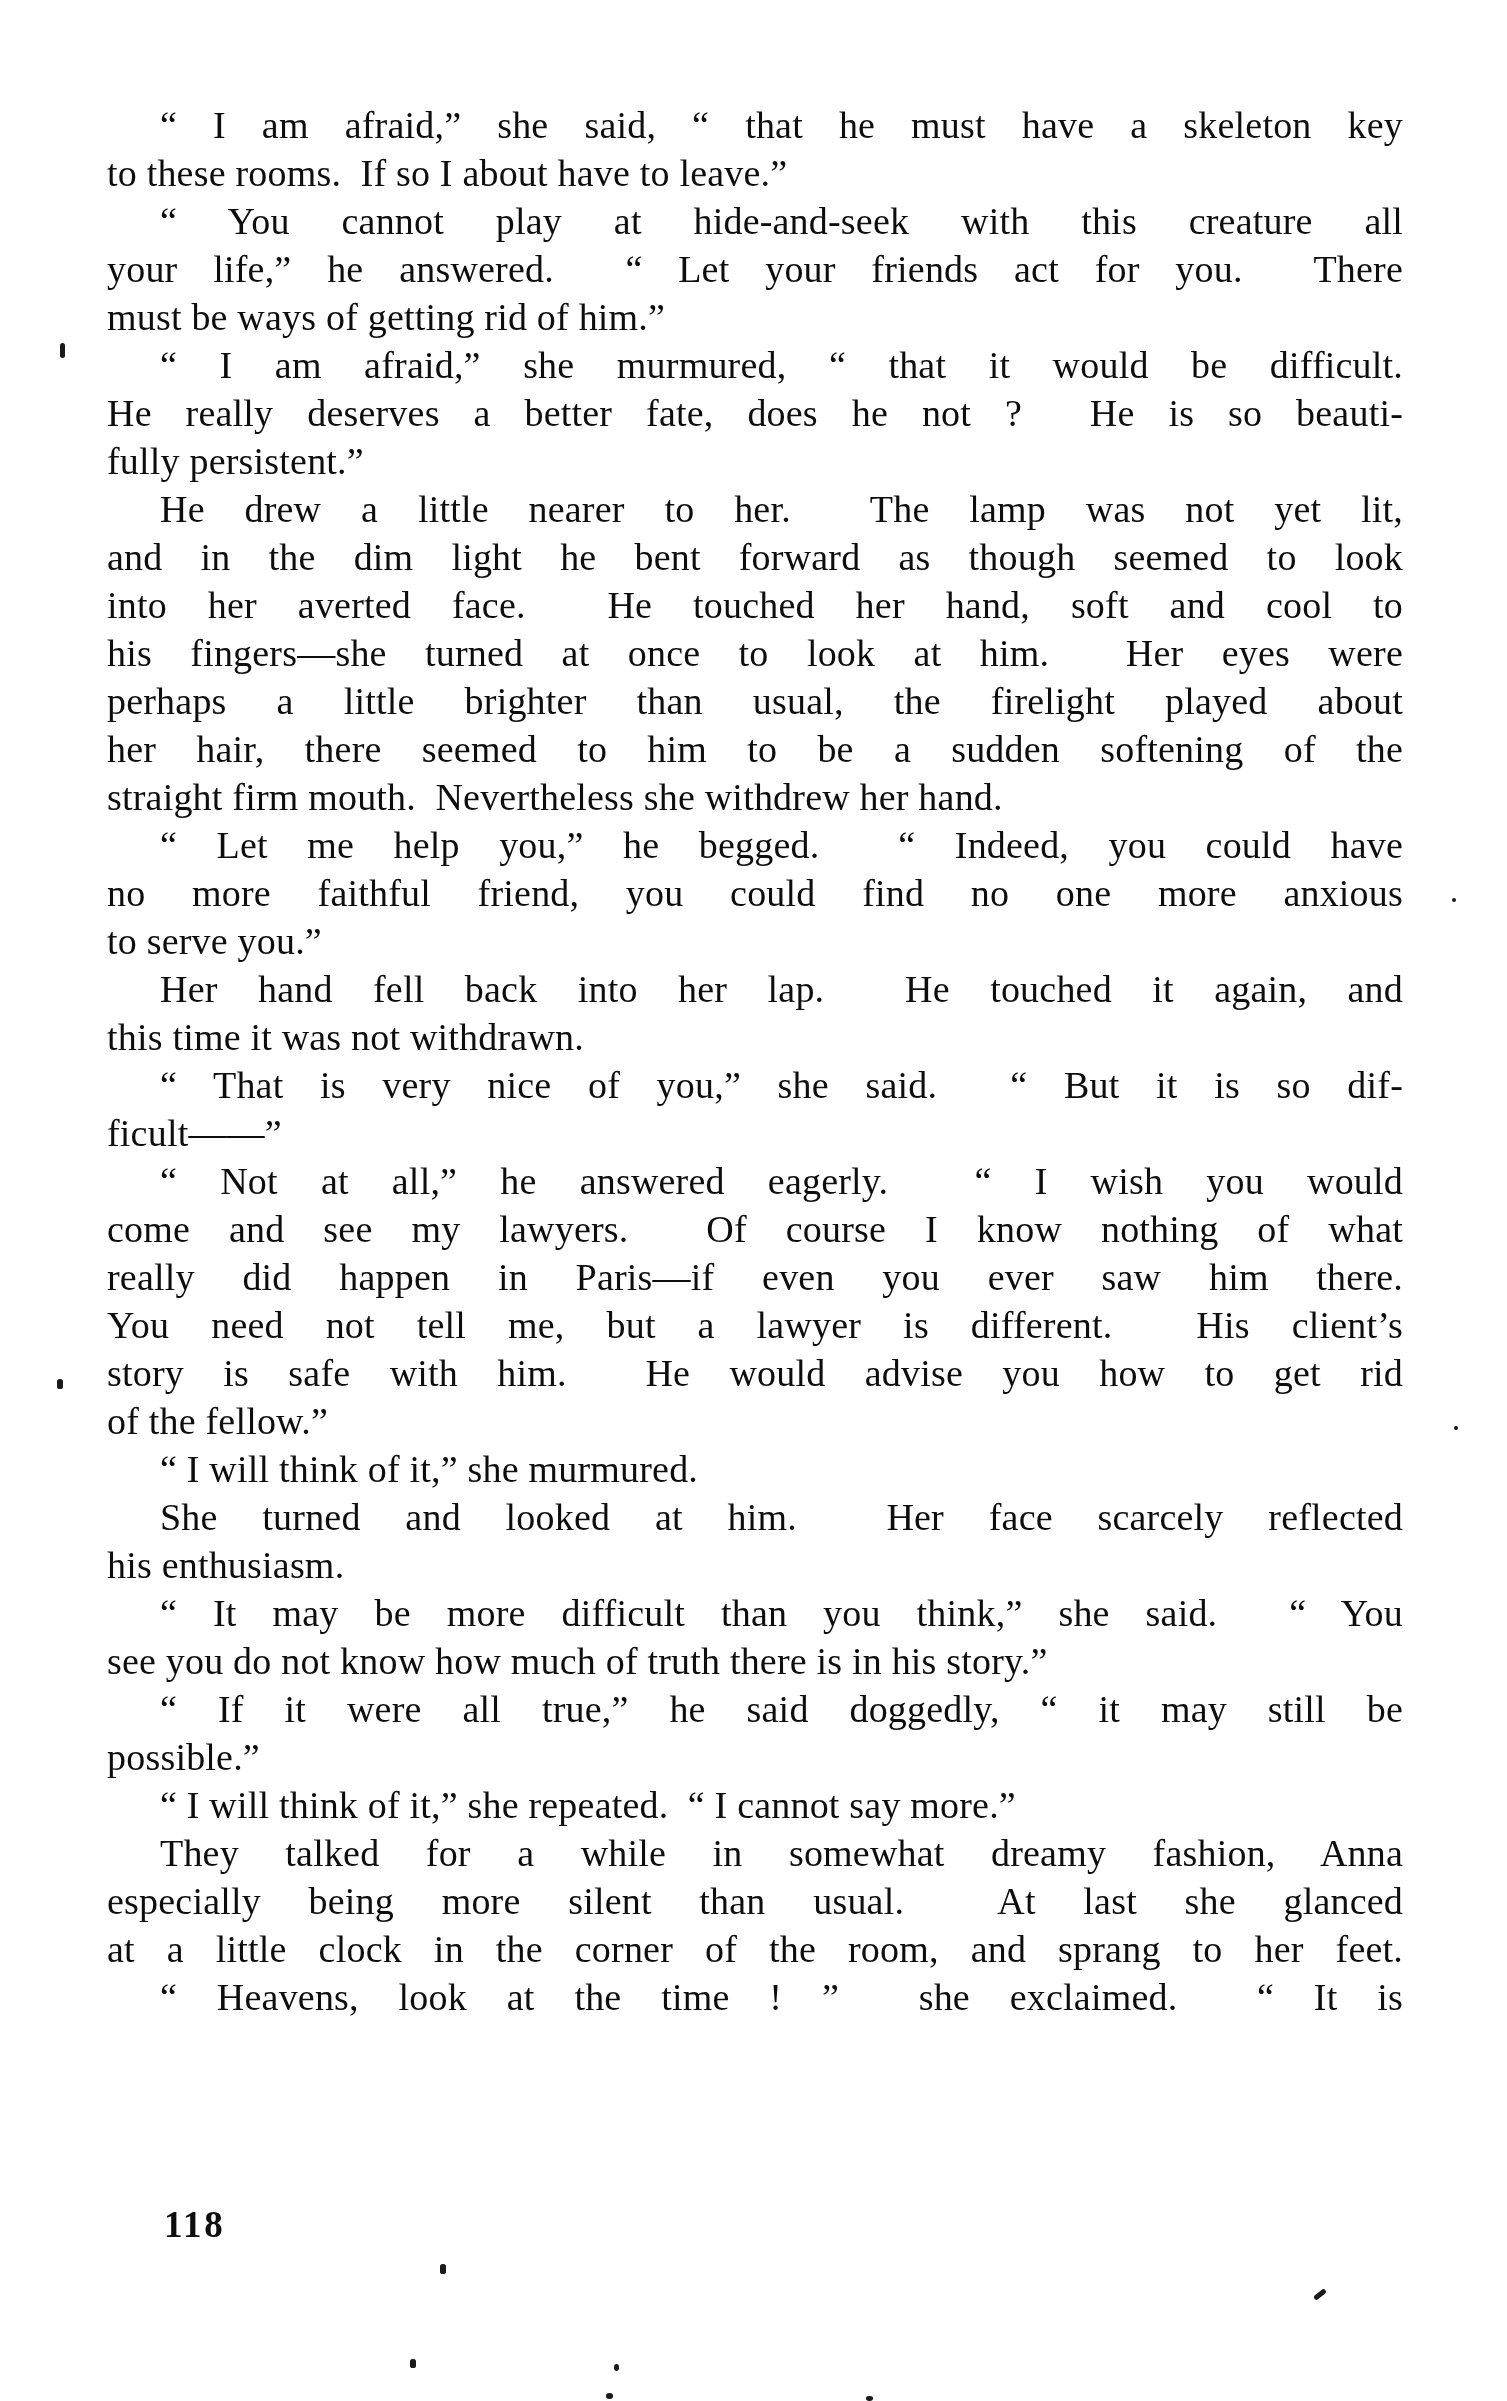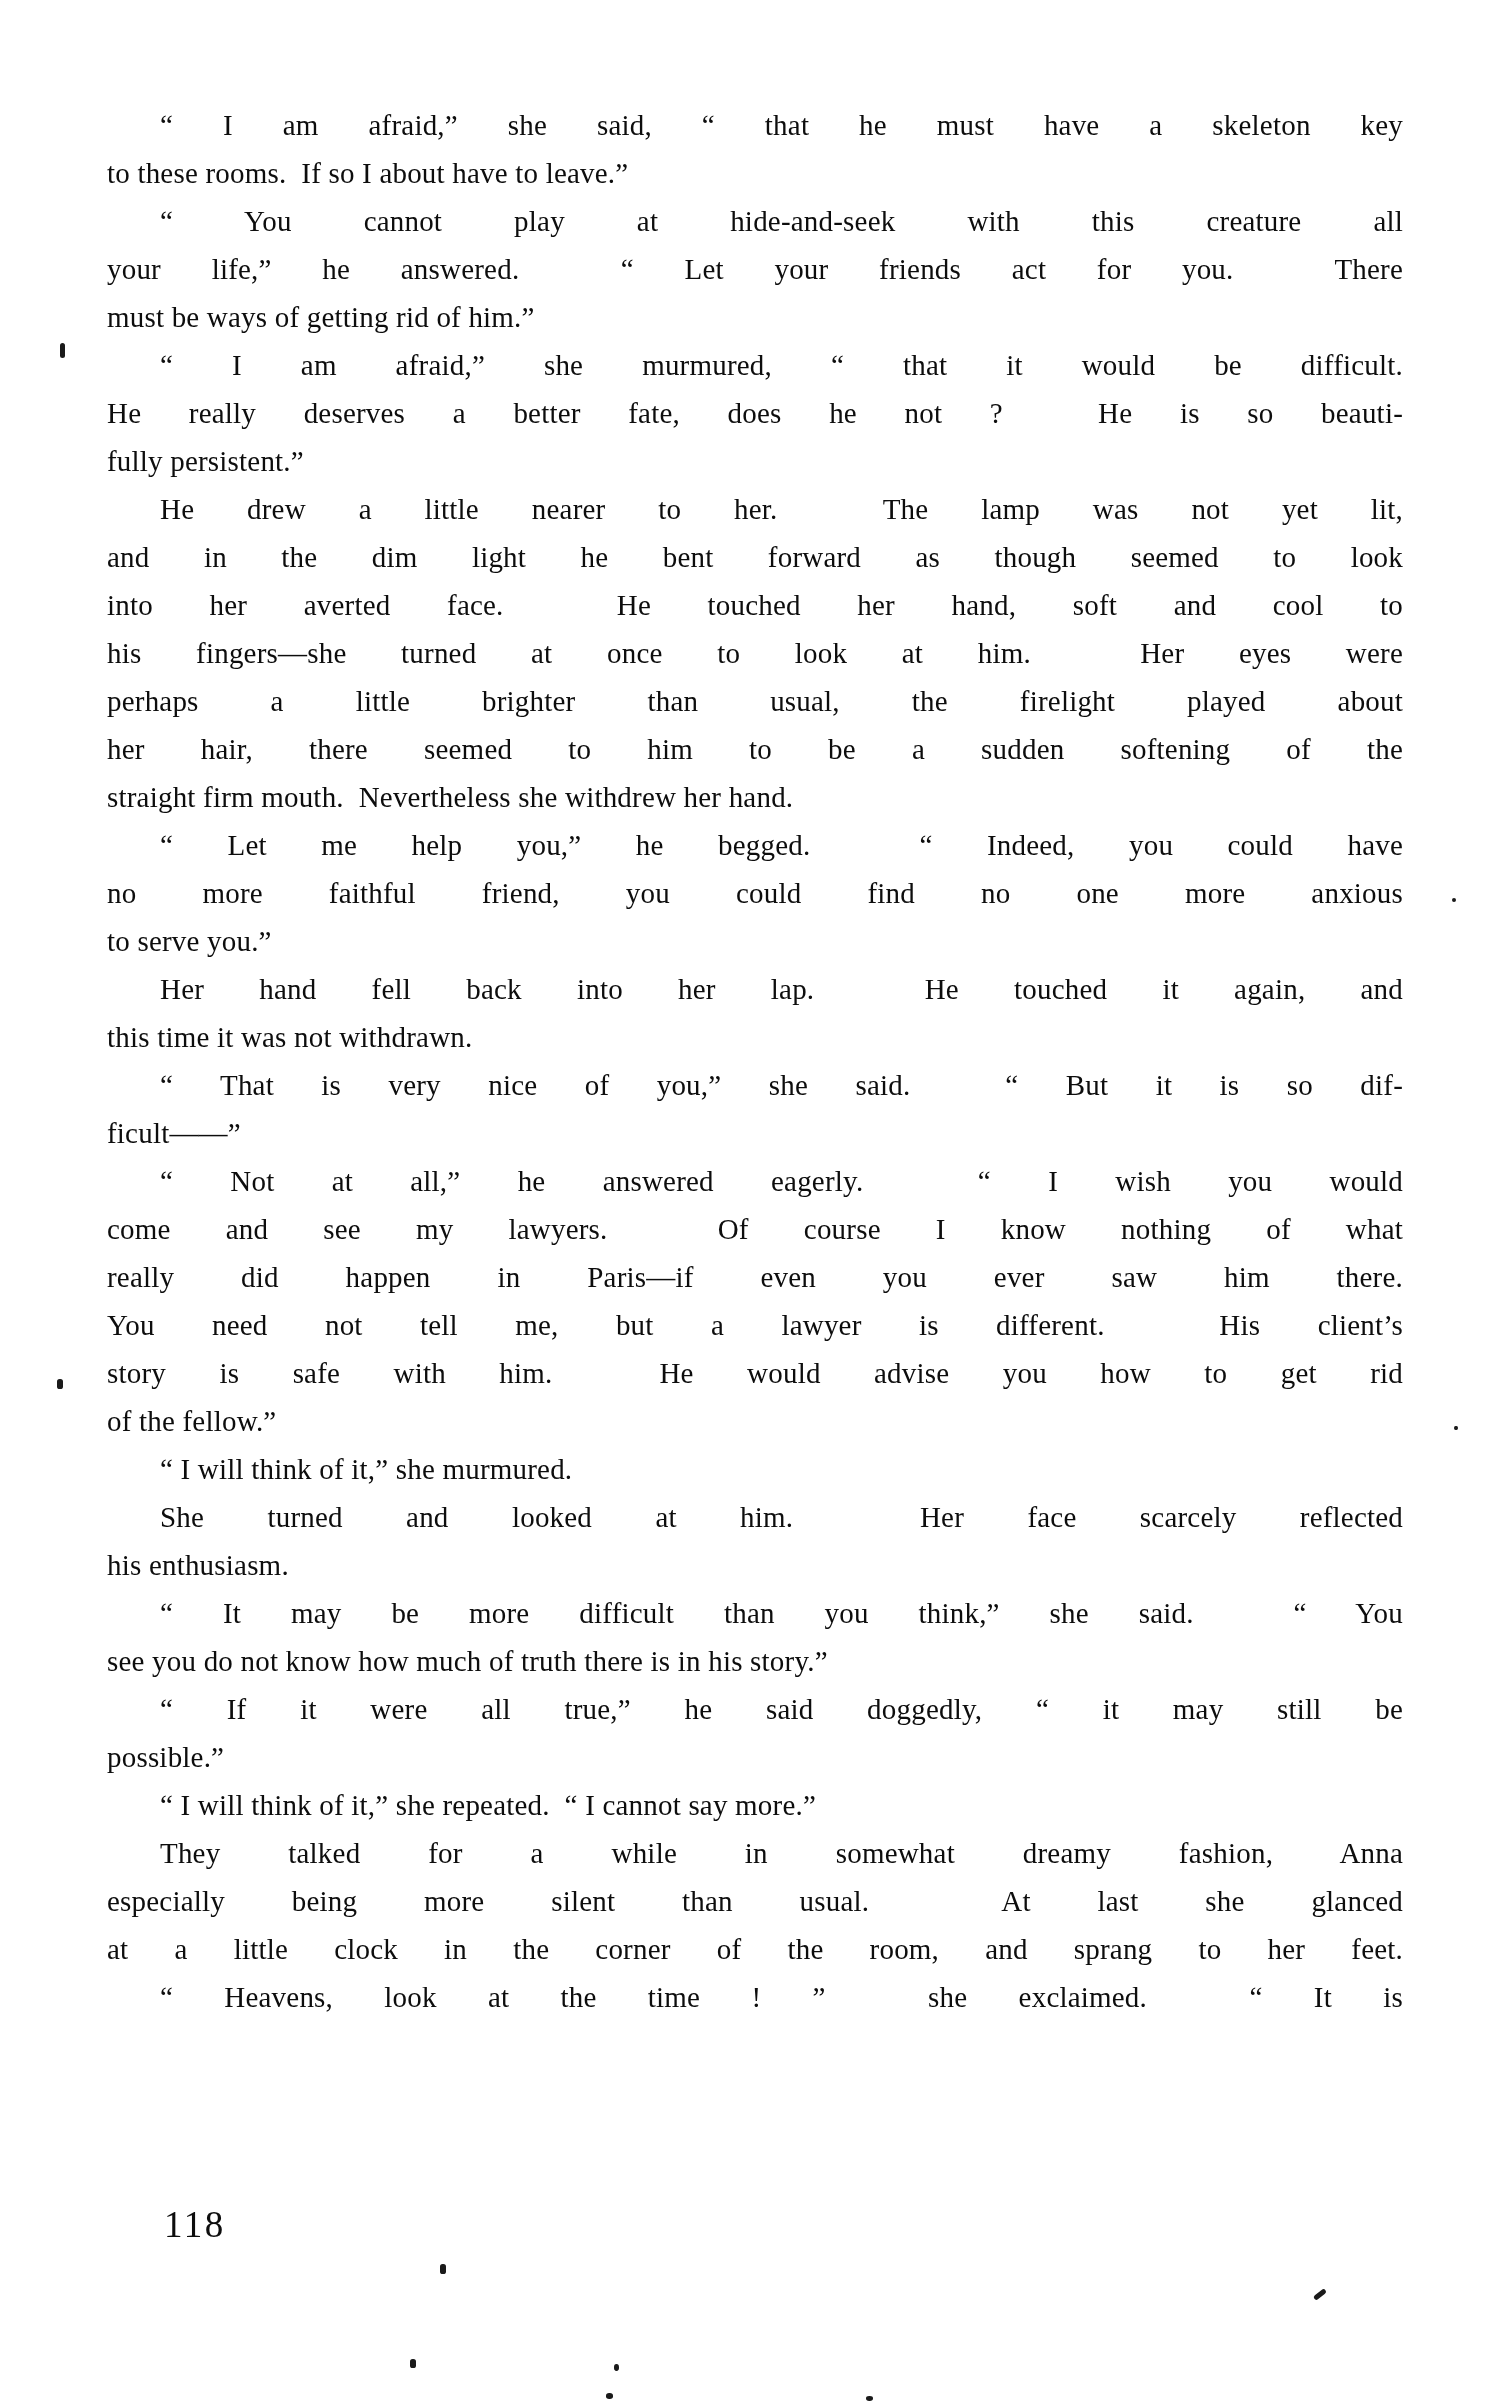--- a/index.html
+++ b/index.html
@@ -13,35 +13,36 @@
     color: #0d0d0d;
   }
   .text-block {
     position: absolute;
     left: 107px;
     top: 101px;
     width: 1296px;
   }
   .para { margin: 0; padding: 0; }
   .line {
-    font-size: 29px;
+    font-size: 38px;
     line-height: 48px;
     white-space: pre-wrap;
     text-align: left;
     letter-spacing: 0.2px;
   }
   .line.just { text-align: justify; text-align-last: justify; }
   .line.indent { text-indent: 53px; }
   .folio {
     position: absolute;
     left: 164px;
     top: 2201px;
     font-size: 37px;
     line-height: 48px;
     letter-spacing: 2.6px;
+    font-weight: bold;
   }
   .speck { position: absolute; background: #1a1a1a; border-radius: 45%; }
   .s1 { left: 60px;  top: 343px;  width: 5.3px;  height: 15px; border-radius: 2.6px; }
   .s2 { left: 57px;  top: 1379px; width: 6.2px;  height: 9.7px; border-radius: 2.6px; }
   .s3 { left: 1452px; top: 898px; width: 4.4px; height: 4.4px; }
   .s4 { left: 1454px; top: 1426px; width: 3.5px; height: 4.4px; }
   .s5 { left: 440px;  top: 2264px; width: 6.2px;  height: 9.7px; border-radius: 2.6px; }
   .s6 { left: 1313px; top: 2292px; width: 14px; height: 5.3px; transform: rotate(-38deg); border-radius: 2.6px; }
   .s7 { left: 410px;  top: 2359px; width: 6.2px;  height: 8.8px; border-radius: 2.6px; }
   .s8 { left: 614px;  top: 2364px; width: 5.3px;  height: 7px; }

